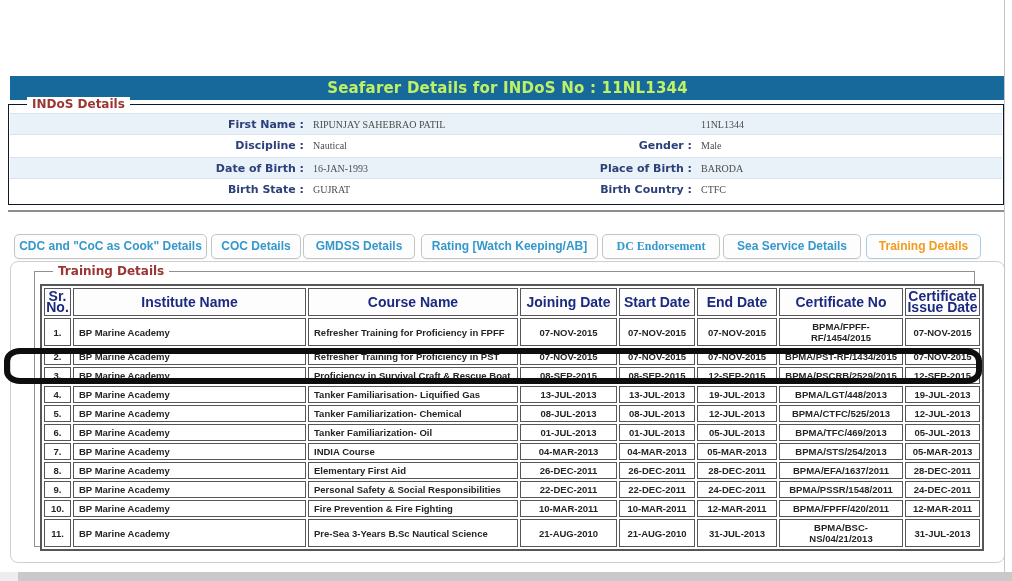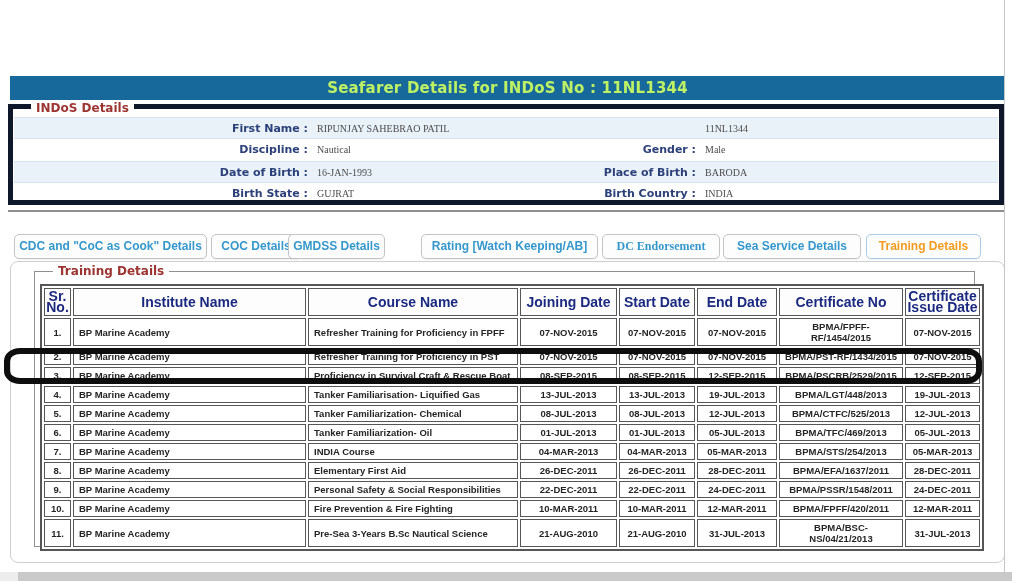--- a/index.html
+++ b/index.html
@@ -11,21 +11,21 @@
   .title-bar {
     position:absolute; left:10px; top:76px; width:995px; height:24px;
     background:#17689b; color:#bef264; text-align:center;
     font-family:"DejaVu Sans", sans-serif;
     font-size:15px; font-weight:bold; line-height:24px; letter-spacing:.2px;
   }
 
   
   .indos-fieldset {
     position:absolute; left:8px; top:104px; width:996px; height:101px;
-    border:5px solid #0f172a; background:#fff;
+    border:1px solid #0f172a; background:#fff;
   }
   .fieldset-legend {
     position:absolute; top:-8px; left:18px; background:#ffffff; padding:0 5px;
     color:#9c3531; font-weight:bold; font-size:12px;
     font-family:"DejaVu Sans", sans-serif;
   }
   .indos-rows { position:absolute; left:1px; right:1px; top:8px; }
   .indos-row { position:relative; height:22px; line-height:22px; font-size:11.5px; }
   .indos-row.striped { background:#e9f1f9; border-top:1px solid #d7e3f0; border-bottom:1px solid #d7e3f0; }
   .fld-label { position:absolute; font-weight:bold; color:#2c4079; text-align:right;
@@ -117,31 +117,31 @@
         <div class="indos-row striped">
           <span class="fld-label l-label">Date of Birth :</span>
           <span class="fld-value l-value">16-JAN-1993</span>
           <span class="fld-label r-label">Place of Birth :</span>
           <span class="fld-value r-value">BARODA</span>
         </div>
         <div class="indos-row">
           <span class="fld-label l-label">Birth State :</span>
           <span class="fld-value l-value">GUJRAT</span>
           <span class="fld-label r-label">Birth Country :</span>
-          <span class="fld-value r-value">INDIA</span>
+          <span class="fld-value r-value">CTFC</span>
         </div>
       </div>
   </div>
 
   <div class="section-divider"></div>
 
   <div id="tab-strip">
       <div class="tab" style="left: 14px; width: 193px;">CDC and "CoC as Cook" Details</div>
       <div class="tab" style="left: 211px; width: 90px;">COC Details</div>
-      <div class="tab" style="left: 288px; width: 97px;">GMDSS Details</div>
+      <div class="tab" style="left: 303px; width: 112px;">GMDSS Details</div>
       <div class="tab" style="left: 421px; width: 177px;">Rating [Watch Keeping/AB]</div>
       <div class="tab" style="left: 602px; width: 118px; font-family: Liberation Serif, serif;">DC Endorsement</div>
       <div class="tab" style="left: 723px; width: 138px;">Sea Service Details</div>
       <div class="tab active" style="left: 866px; width: 115px;">Training Details</div>
     </div>
 
   <div class="tab-panel"></div>
 
   <div class="training-fieldset">
     <span class="fieldset-legend">Training Details</span>

